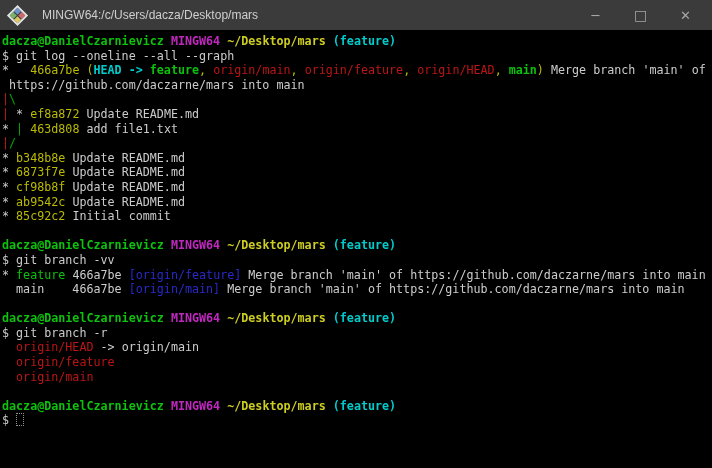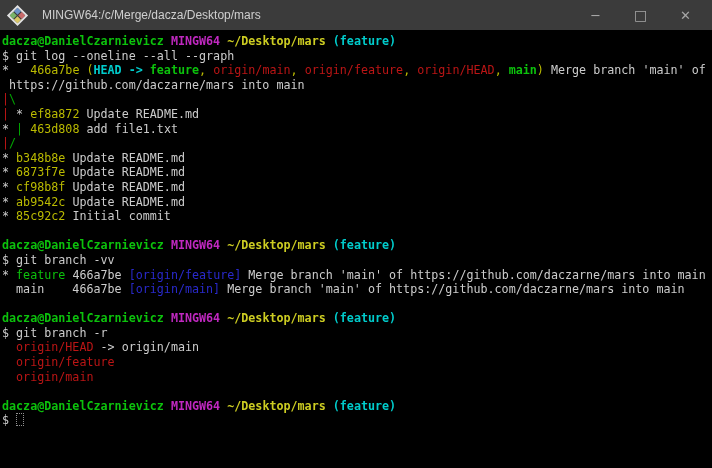--- a/index.html
+++ b/index.html
@@ -49,21 +49,21 @@
 
 <div class="titlebar">
   <div class="appicon-wrap">
     <span class="appicon">
         <i class="q1"></i>
         <i class="q2"></i>
         <i class="q3"></i>
         <i class="q4"></i>
       </span>
   </div>
-  <div class="title-text">MINGW64:/c/Merge/dacza/Desktop/mars</div>
+  <div class="title-text">MINGW64:/c/Users/dacza/Desktop/mars</div>
   <div class="winbtns">
     <div class="winbtn">─</div>
     <div class="winbtn max">□</div>
     <div class="winbtn">✕</div>
   </div>
 </div>
 
 <div class="term"><div class="row"><span style="color: rgb(12, 194, 12); font-weight: bold;">dacza@DanielCzarnievicz</span><span style="color: rgb(204, 204, 204);"> </span><span style="color: rgb(192, 40, 192); font-weight: bold;">MINGW64</span><span style="color: rgb(204, 204, 204);"> </span><span style="color: rgb(205, 205, 34); font-weight: bold;">~/Desktop/mars</span><span style="color: rgb(204, 204, 204);"> </span><span style="color: rgb(0, 204, 204); font-weight: bold;">(feature)</span></div><div class="row"><span style="color: rgb(204, 204, 204);">$ git log --oneline --all --graph</span></div><div class="row"><span style="color: rgb(204, 204, 204);">*   </span><span style="color: rgb(187, 187, 0);">466a7be (</span><span style="color: rgb(0, 204, 204); font-weight: bold;">HEAD -&gt; </span><span style="color: rgb(12, 194, 12); font-weight: bold;">feature</span><span style="color: rgb(187, 187, 0);">, </span><span style="color: rgb(187, 21, 21);">origin/main</span><span style="color: rgb(187, 187, 0);">, </span><span style="color: rgb(187, 21, 21);">origin/feature</span><span style="color: rgb(187, 187, 0);">, </span><span style="color: rgb(187, 21, 21);">origin/HEAD</span><span style="color: rgb(187, 187, 0);">, </span><span style="color: rgb(12, 194, 12); font-weight: bold;">main</span><span style="color: rgb(187, 187, 0);">)</span><span style="color: rgb(204, 204, 204);"> Merge branch 'main' of</span></div><div class="row"><span style="color: rgb(204, 204, 204);"> https://github.com/daczarne/mars into main</span></div><div class="row"><span style="color: rgb(187, 21, 21);">|</span><span style="color: rgb(0, 168, 0);">\</span></div><div class="row"><span style="color: rgb(187, 21, 21);">|</span><span style="color: rgb(204, 204, 204);"> * </span><span style="color: rgb(187, 187, 0);">ef8a872</span><span style="color: rgb(204, 204, 204);"> Update README.md</span></div><div class="row"><span style="color: rgb(204, 204, 204);">* </span><span style="color: rgb(0, 168, 0);">|</span><span style="color: rgb(204, 204, 204);"> </span><span style="color: rgb(187, 187, 0);">463d808</span><span style="color: rgb(204, 204, 204);"> add file1.txt</span></div><div class="row"><span style="color: rgb(187, 21, 21);">|</span><span style="color: rgb(0, 168, 0);">/</span></div><div class="row"><span style="color: rgb(204, 204, 204);">* </span><span style="color: rgb(187, 187, 0);">b348b8e</span><span style="color: rgb(204, 204, 204);"> Update README.md</span></div><div class="row"><span style="color: rgb(204, 204, 204);">* </span><span style="color: rgb(187, 187, 0);">6873f7e</span><span style="color: rgb(204, 204, 204);"> Update README.md</span></div><div class="row"><span style="color: rgb(204, 204, 204);">* </span><span style="color: rgb(187, 187, 0);">cf98b8f</span><span style="color: rgb(204, 204, 204);"> Update README.md</span></div><div class="row"><span style="color: rgb(204, 204, 204);">* </span><span style="color: rgb(187, 187, 0);">ab9542c</span><span style="color: rgb(204, 204, 204);"> Update README.md</span></div><div class="row"><span style="color: rgb(204, 204, 204);">* </span><span style="color: rgb(187, 187, 0);">85c92c2</span><span style="color: rgb(204, 204, 204);"> Initial commit</span></div><div class="row">&nbsp;</div><div class="row"><span style="color: rgb(12, 194, 12); font-weight: bold;">dacza@DanielCzarnievicz</span><span style="color: rgb(204, 204, 204);"> </span><span style="color: rgb(192, 40, 192); font-weight: bold;">MINGW64</span><span style="color: rgb(204, 204, 204);"> </span><span style="color: rgb(205, 205, 34); font-weight: bold;">~/Desktop/mars</span><span style="color: rgb(204, 204, 204);"> </span><span style="color: rgb(0, 204, 204); font-weight: bold;">(feature)</span></div><div class="row"><span style="color: rgb(204, 204, 204);">$ git branch -vv</span></div><div class="row"><span style="color: rgb(204, 204, 204);">* </span><span style="color: rgb(12, 194, 12);">feature</span><span style="color: rgb(204, 204, 204);"> 466a7be </span><span style="color: rgb(41, 41, 204);">[origin/feature]</span><span style="color: rgb(204, 204, 204);"> Merge branch 'main' of https://github.com/daczarne/mars into main</span></div><div class="row"><span style="color: rgb(204, 204, 204);">  main    466a7be </span><span style="color: rgb(41, 41, 204);">[origin/main]</span><span style="color: rgb(204, 204, 204);"> Merge branch 'main' of https://github.com/daczarne/mars into main</span></div><div class="row">&nbsp;</div><div class="row"><span style="color: rgb(12, 194, 12); font-weight: bold;">dacza@DanielCzarnievicz</span><span style="color: rgb(204, 204, 204);"> </span><span style="color: rgb(192, 40, 192); font-weight: bold;">MINGW64</span><span style="color: rgb(204, 204, 204);"> </span><span style="color: rgb(205, 205, 34); font-weight: bold;">~/Desktop/mars</span><span style="color: rgb(204, 204, 204);"> </span><span style="color: rgb(0, 204, 204); font-weight: bold;">(feature)</span></div><div class="row"><span style="color: rgb(204, 204, 204);">$ git branch -r</span></div><div class="row"><span style="color: rgb(204, 204, 204);">  </span><span style="color: rgb(187, 21, 21);">origin/HEAD</span><span style="color: rgb(204, 204, 204);"> -&gt; origin/main</span></div><div class="row"><span style="color: rgb(187, 21, 21);">  origin/feature</span></div><div class="row"><span style="color: rgb(187, 21, 21);">  origin/main</span></div><div class="row">&nbsp;</div><div class="row"><span style="color: rgb(12, 194, 12); font-weight: bold;">dacza@DanielCzarnievicz</span><span style="color: rgb(204, 204, 204);"> </span><span style="color: rgb(192, 40, 192); font-weight: bold;">MINGW64</span><span style="color: rgb(204, 204, 204);"> </span><span style="color: rgb(205, 205, 34); font-weight: bold;">~/Desktop/mars</span><span style="color: rgb(204, 204, 204);"> </span><span style="color: rgb(0, 204, 204); font-weight: bold;">(feature)</span></div><div class="row"><span style="color: rgb(204, 204, 204);">$ </span><span class="cursor"></span></div></div>
 
 </body></html>

